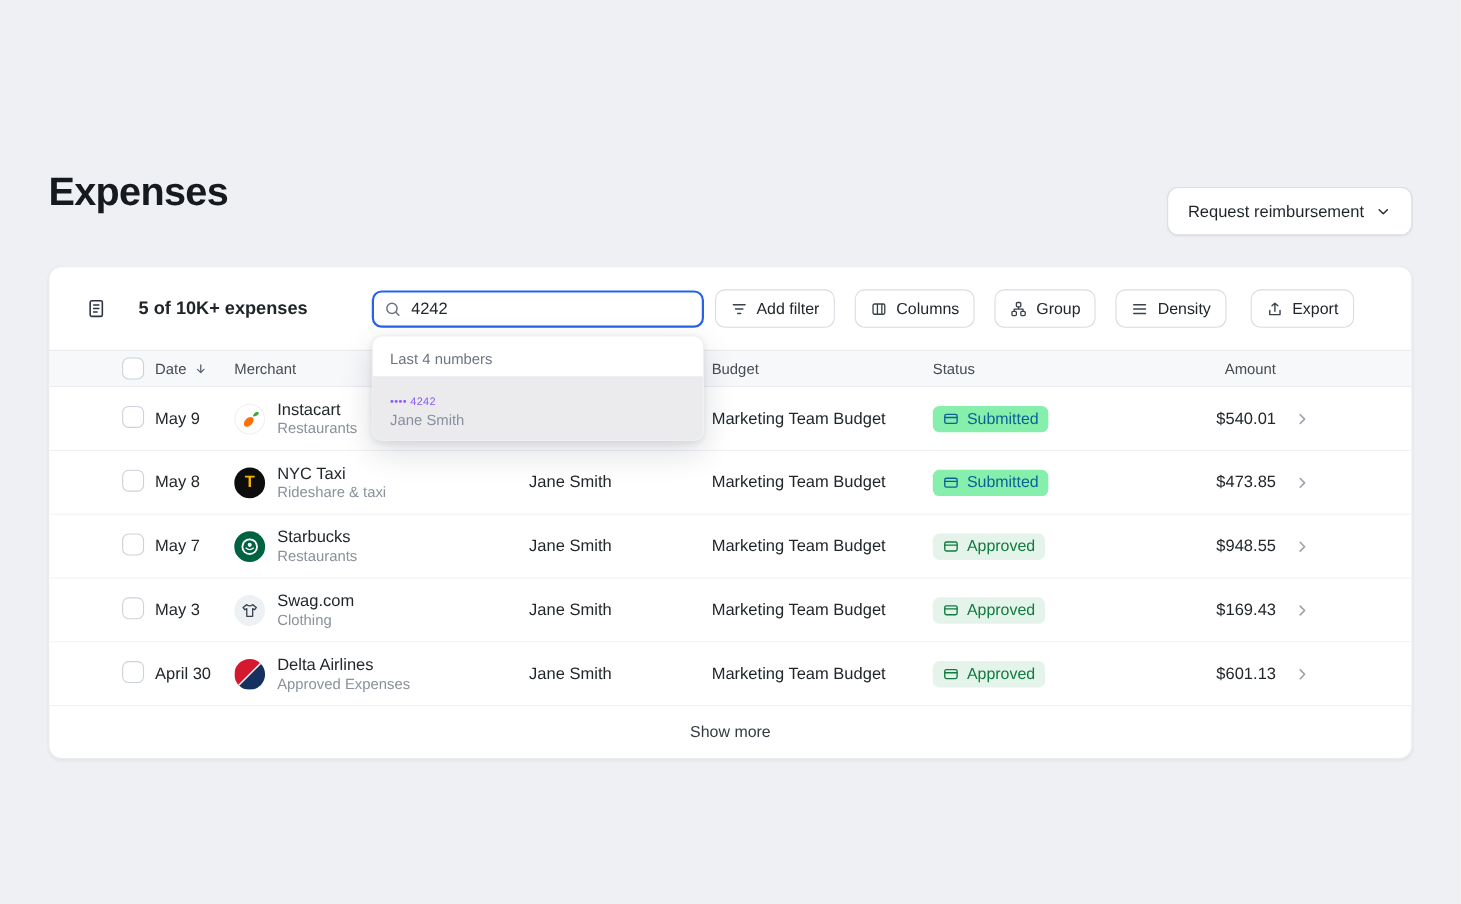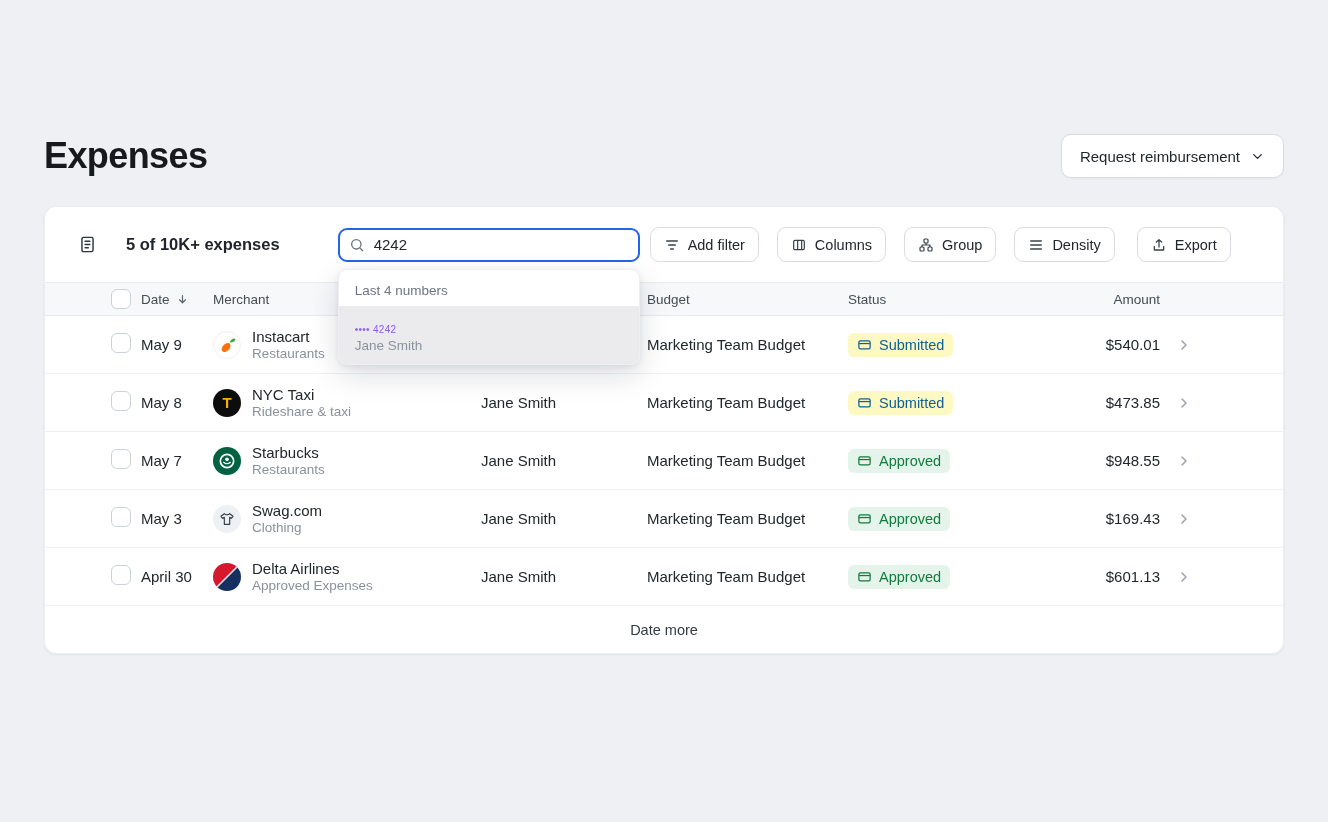--- a/index.html
+++ b/index.html
@@ -17,20 +17,21 @@
     padding-top:134px;
     display:flex; align-items:center; justify-content:space-between;
   }
   .page-title { font-size:36px; font-weight:600; letter-spacing:-0.6px; color:#16191d; }
   .reimburse-btn {
     display:flex; align-items:center; gap:10px;
     height:44px; padding:0 18px;
     background:#fff; border:1px solid #d9dce1; border-radius:10px;
     font-family:inherit; font-size:15px; color:#1f242a; cursor:pointer;
     box-shadow:0 1px 2px rgba(16,24,40,.04);
+    margin-top:36px;
   }
 
   
   .card {
     margin-top:28px; background:#fff; border:1px solid #ebedf0; border-radius:12px;
     box-shadow:0 1px 3px rgba(16,24,40,.05);
     overflow:visible;
   }
 
   
@@ -101,21 +102,21 @@
   }
   .logo-instacart { background:#fff; border:1px solid #eef0f2; }
   .logo-nyc-taxi { background:#0d0d0d; }
   .logo-starbucks { background:#006241; }
   .logo-swag { background:#eef1f4; }
   .logo-delta { background:#fff; }
   .badge {
     display:inline-flex; align-items:center; gap:7px;
     padding:4px 9px; border-radius:6px; font-size:14.5px; font-weight:500;
   }
-  .badge.blue { background:#fef9c3; color:#0d6196; }
+  .badge.blue { background:#86efac; color:#0d6196; }
   .badge.green { background:#e5f4ea; color:#0f7b3c; }
   .table-footer { height:47px; display:flex; align-items:center; justify-content:center; }
   .show-more { font-size:14.5px; color:#343b43; background:none; border:none; font-family:inherit; cursor:pointer; }
 </style>
 </head>
 <body>
 
 <div class="page">
 
   <div class="page-header">
@@ -423,17 +424,17 @@
       <span style="display:flex;cursor:pointer;">
         <svg width="16" height="16" viewBox="0 0 24 24" fill="none" stroke="#99a1ab" stroke-width="2.2" stroke-linecap="round" stroke-linejoin="round">
                 <path d="M9 6l6 6-6 6"></path>
               </svg>
       </span>
     </div>
   </div>
 </div>
 
     <div class="table-footer">
-      <button class="show-more">Date more</button>
+      <button class="show-more">Show more</button>
     </div>
 
   </div>
 </div>
 
 </body></html>

